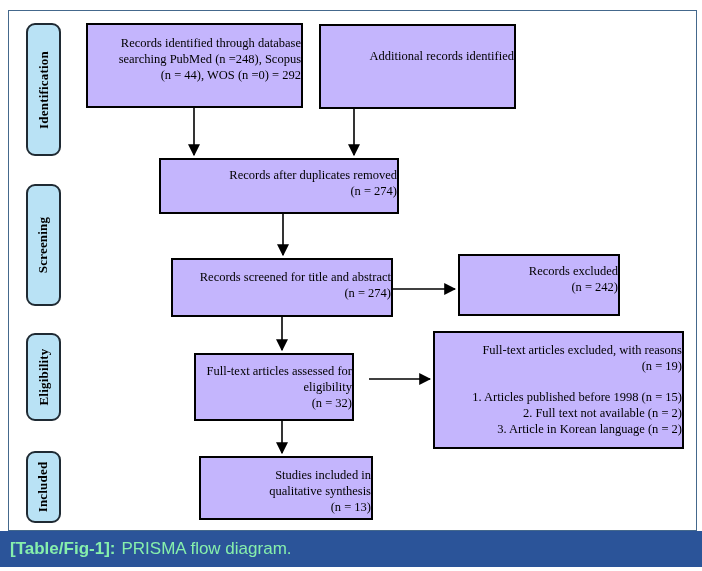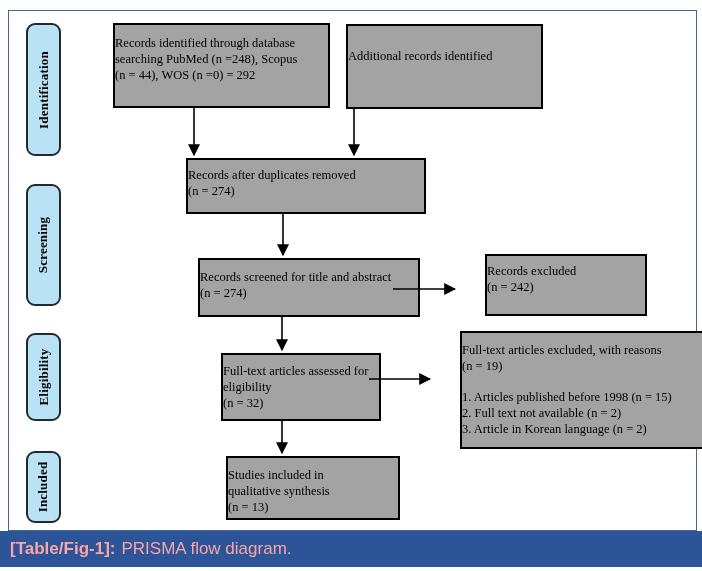--- a/index.html
+++ b/index.html
@@ -7,27 +7,27 @@
         font-family:"Liberation Serif", serif;}
   .panel{position:absolute;left:8px;top:10px;width:689px;height:521px;
          border:1px solid var(--panel-border,#44688c);background:#fff;box-sizing:border-box;}
   
   .stage{position:absolute;width:35px;background:var(--stage-fill,#b9e2f5);
          border:2px solid var(--stage-border,#1f2a33);border-radius:9px;
          display:flex;align-items:center;justify-content:center;box-sizing:border-box;}
   .stage-text{transform:rotate(-90deg);white-space:nowrap;font-weight:bold;
               font-size:13px;color:#000;letter-spacing:.2px;}
   
-  .fbox{position:absolute;background:#a3a3a3;border:2px solid var(--box-border,#000);
-        box-sizing:border-box;text-align:left;color:#000;font-size:12.5px;line-height:16px;margin-left:27px;}
+  .fbox{position:absolute;background:#c4b5fd;border:2px solid var(--box-border,#000);
+        box-sizing:border-box;text-align:right;color:#000;font-size:12.5px;line-height:16px;}
   .fbox .line{white-space:nowrap;}
   .arrows{position:absolute;left:0;top:0;pointer-events:none;}
   
   .caption-bar{position:absolute;left:0;top:531px;width:702px;height:36px;
-               background:var(--caption-bar,#2b5499);color:#fca5a5;display:flex;align-items:center;
+               background:var(--caption-bar,#2b5499);color:#86efac;display:flex;align-items:center;
                font-family:"Liberation Sans", sans-serif;font-size:17px;padding-left:10px;
                box-sizing:border-box;}
   .cap-label{font-weight:bold;margin-right:6px;}
 </style>
 </head>
 <body>
 
 <div class="page">
   <div class="panel">
 

